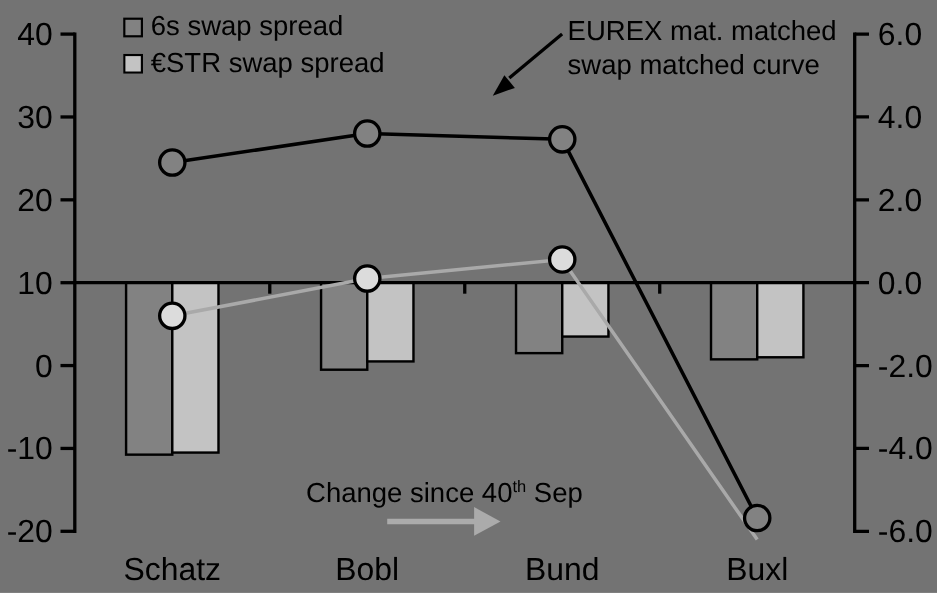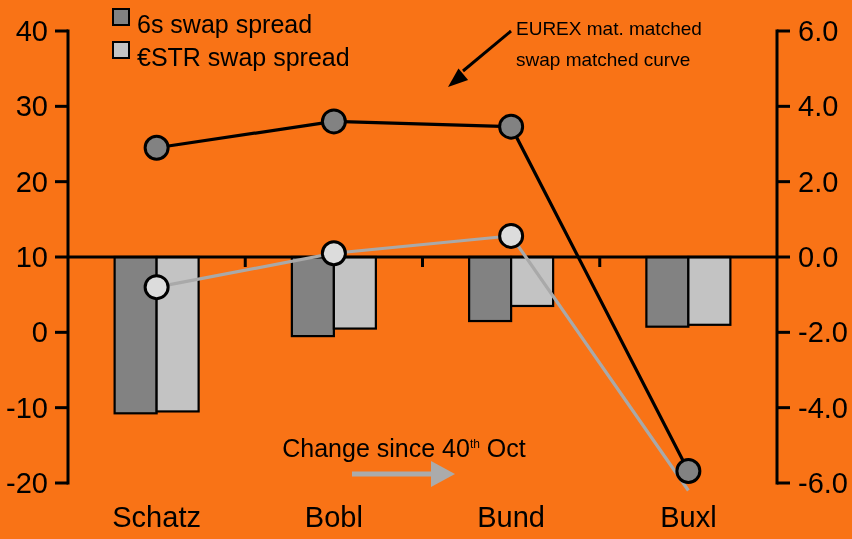--- a/index.html
+++ b/index.html
@@ -1,25 +1,25 @@
 <!DOCTYPE html>
 <html><head>
 <meta charset="utf-8">
 <style>
   html,body{margin:0;padding:0;background:#fff;}
-  .canvas{position:relative;width:852px;height:539px;background:#f97316;overflow:hidden;
+  .canvas{position:relative;width:852px;height:539px;background:#737373;overflow:hidden;
           font-family:"Liberation Sans", sans-serif;color:#000;}
   svg text{font-family:"Liberation Sans", sans-serif;}
   .legend{position:absolute;left:112px;top:8px;}
-  .legend-item{display:flex;align-items:flex-start;height:33px;}
+  .legend-item{display:flex;align-items:center;height:33px;}
   .legend-swatch{width:18px;height:18px;border:2.4px solid #000;box-sizing:border-box;margin-right:7px;}
   .legend-label{font-size:25px;line-height:33px;white-space:nowrap;}
-  .curve-note{position:absolute;left:516px;top:13px;font-size:19px;line-height:31px;white-space:nowrap;}
+  .curve-note{position:absolute;left:516px;top:13px;font-size:25px;line-height:31px;white-space:nowrap;}
   .change-note{position:absolute;left:234px;top:434px;width:340px;text-align:center;font-size:25px;white-space:nowrap;}
-  .change-note sup{font-size:12px;vertical-align:9px;}
+  .change-note sup{font-size:15px;vertical-align:9px;}
 </style>
 </head>
 <body>
 
 <div class="canvas">
 
   <svg id="chart" width="852" height="539" viewBox="0 0 852 539">
       <rect x="114.625" y="257" width="42" height="156.31666666666666" fill="#828282" stroke="#000000" stroke-width="2.2"></rect>
       <rect x="291.875" y="257" width="42" height="79.10000000000002" fill="#828282" stroke="#000000" stroke-width="2.2"></rect>
       <rect x="469.125" y="257" width="42" height="64.0333333333333" fill="#828282" stroke="#000000" stroke-width="2.2"></rect>
@@ -90,15 +90,15 @@
       <span class="legend-swatch" style="background: rgb(195, 195, 195);"></span>
       <span class="legend-label">€STR swap spread</span>
     </div>
   </div>
 
   <div class="curve-note">
     <div>EUREX mat. matched</div>
     <div>swap matched curve</div>
   </div>
 
-  <div class="change-note"><span>Change since 40</span><sup>th</sup><span> Oct</span></div>
+  <div class="change-note"><span>Change since 40</span><sup>th</sup><span> Sep</span></div>
 
 </div>
 
 </body></html>

